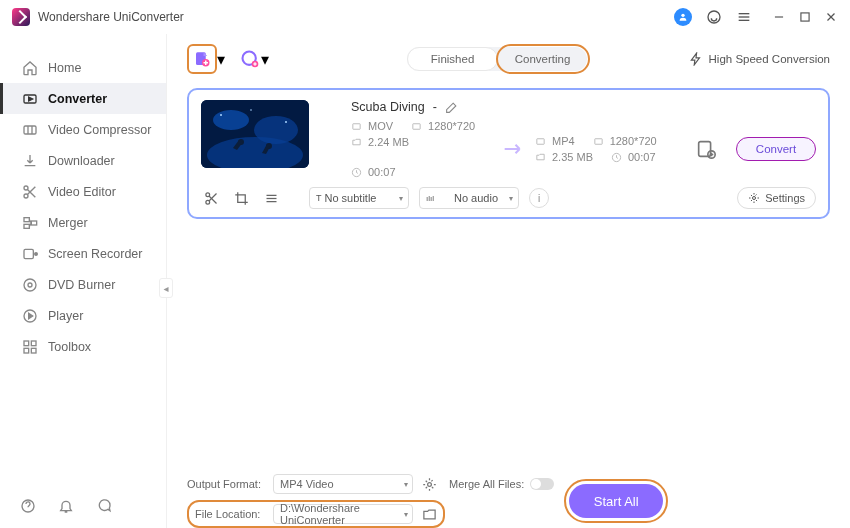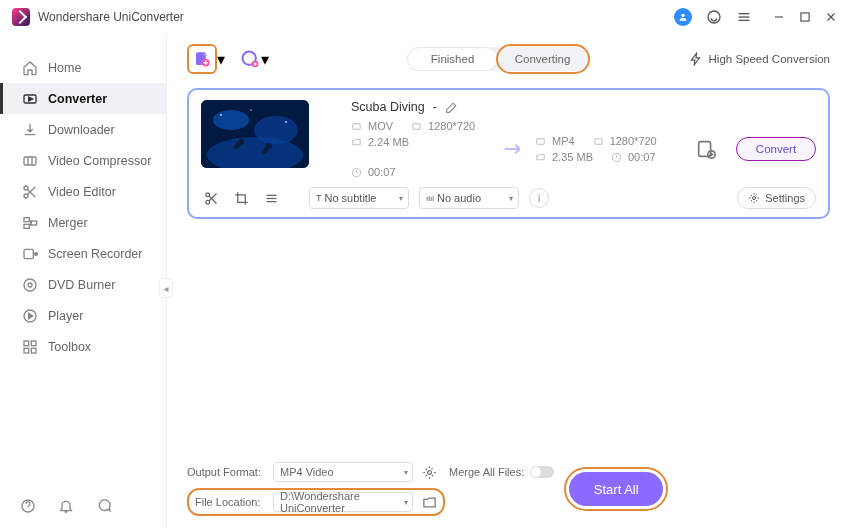--- a/index.html
+++ b/index.html
@@ -53,21 +53,21 @@
 .preset{width:28px;height:28px;display:flex;align-items:center;justify-content:center;cursor:pointer;color:#777;margin-left:auto;margin-right:6px;}
 .convert-btn{width:80px;height:24px;border:1px solid #a21caf;border-radius:12px;background:#f7f3ff;color:#6a4bd9;font-size:11.5px;display:flex;align-items:center;justify-content:center;cursor:pointer;align-self:center;}
 .card-bottom{display:flex;align-items:center;gap:10px;margin-top:9px;}
 .tool-ic{width:20px;height:20px;display:flex;align-items:center;justify-content:center;color:#666;cursor:pointer;}
 .sel{height:22px;border:1px solid #ddd;border-radius:4px;font-size:11px;color:#555;padding:0 18px 0 6px;background:#fff;display:flex;align-items:center;position:relative;cursor:pointer;}
 .sel .car{position:absolute;right:5px;font-size:8px;color:#888;}
 .sel.sub{width:100px;margin-left:18px;}
 .sel.aud{width:100px;}
 .info-ic{width:20px;height:20px;display:flex;align-items:center;justify-content:center;color:#888;cursor:pointer;border:1px solid #ddd;border-radius:50%;font-size:10px;}
 .settings-btn{margin-left:auto;height:22px;padding:0 10px;border:1px solid #ddd;border-radius:11px;display:flex;align-items:center;gap:5px;font-size:11px;color:#555;cursor:pointer;}
-.footer{margin-top:auto;padding:8px 20px 12px 20px;display:flex;align-items:center;gap:10px;}
+.footer{margin-top:auto;padding:8px 20px 0 20px;display:flex;align-items:center;gap:10px;}
 .footer-left{display:flex;flex-direction:column;gap:6px;}
 .frow{display:flex;align-items:center;gap:8px;font-size:11px;color:#666;}
 .fsel{height:20px;width:140px;border:1px solid #ddd;border-radius:4px;padding:0 16px 0 6px;display:flex;align-items:center;position:relative;cursor:pointer;font-size:11px;}
 .fsel .car{position:absolute;right:4px;font-size:8px;color:#888;}
 .frow .ring{border:2px solid #e08a3a;border-radius:12px;padding:2px 6px;display:flex;align-items:center;gap:8px;}
 .gear-ic,.folder-ic{width:16px;height:16px;display:flex;align-items:center;justify-content:center;color:#777;cursor:pointer;}
 .merge{display:flex;align-items:center;gap:6px;font-size:11px;color:#666;margin-left:4px;}
 .toggle{width:24px;height:12px;background:#ddd;border-radius:6px;position:relative;cursor:pointer;}
 .toggle::after{content:"";position:absolute;left:1px;top:1px;width:10px;height:10px;background:#fff;border-radius:50%;}
 .startall{margin-left:auto;width:94px;height:34px;background:#8b6bff;color:#fff;border-radius:17px;display:flex;align-items:center;justify-content:center;font-size:13px;cursor:pointer;}
@@ -137,34 +137,34 @@
             <svg viewBox="0 0 24 24" width="16" height="16" fill="none" stroke="currentColor" stroke-width="2">
               <rect x="3" y="6" width="18" height="12" rx="2"></rect>
               <polygon points="10,9 16,12 10,15" fill="currentColor"></polygon>
             </svg>
           </span>
           <span>Converter</span>
         </div>
       <div class="item">
           <span class="sic">
             <svg viewBox="0 0 24 24" width="16" height="16" fill="none" stroke="currentColor" stroke-width="2">
-              <path d="M12 3v12m0 0l-4-4m4 4l4-4M4 19h16"></path>
-            </svg>
-          </span>
-          <span>Downloader</span>
-        </div>
-      <div class="item">
-          <span class="sic">
-            <svg viewBox="0 0 24 24" width="16" height="16" fill="none" stroke="currentColor" stroke-width="2">
               <rect x="3" y="6" width="18" height="12" rx="2"></rect>
               <line x1="9" y1="6" x2="9" y2="18"></line>
               <line x1="15" y1="6" x2="15" y2="18"></line>
             </svg>
           </span>
           <span>Video Compressor</span>
+        </div>
+      <div class="item">
+          <span class="sic">
+            <svg viewBox="0 0 24 24" width="16" height="16" fill="none" stroke="currentColor" stroke-width="2">
+              <path d="M12 3v12m0 0l-4-4m4 4l4-4M4 19h16"></path>
+            </svg>
+          </span>
+          <span>Downloader</span>
         </div>
       <div class="item">
           <span class="sic">
             <svg viewBox="0 0 24 24" width="16" height="16" fill="none" stroke="currentColor" stroke-width="2">
               <circle cx="6" cy="6" r="3"></circle>
               <circle cx="6" cy="18" r="3"></circle>
               <line x1="20" y1="4" x2="8.5" y2="15.5"></line>
               <line x1="20" y1="20" x2="8.5" y2="8.5"></line>
             </svg>
           </span>
@@ -405,21 +405,21 @@
               <line x1="4" y1="12" x2="20" y2="12"></line>
               <line x1="4" y1="17" x2="20" y2="17"></line>
             </svg>
           </div>
         <div class="sel sub">
             <span style="font-size:9px;margin-right:3px;">T</span>
             <span>No subtitle</span>
             <span class="car">▾</span>
           </div>
         <div class="sel aud">
-            <span style="font-size:8px;margin-right:3px;">ılıl</span>
+            <span style="font-size:8px;margin-right:20px;">ılıl</span>
             <span>No audio</span>
             <span class="car">▾</span>
           </div>
         <div class="info-ic">i</div>
         <div class="settings-btn">
             <svg viewBox="0 0 24 24" width="12" height="12" fill="none" stroke="currentColor" stroke-width="2">
               <circle cx="12" cy="12" r="3"></circle>
               <path d="M12 2v3m0 14v3m10-10h-3M5 12H2m15.07-7.07l-2.12 2.12M8.05 15.95l-2.12 2.12m12.14 0l-2.12-2.12M8.05 8.05L5.93 5.93"></path>
             </svg>
             <span>Settings</span>

